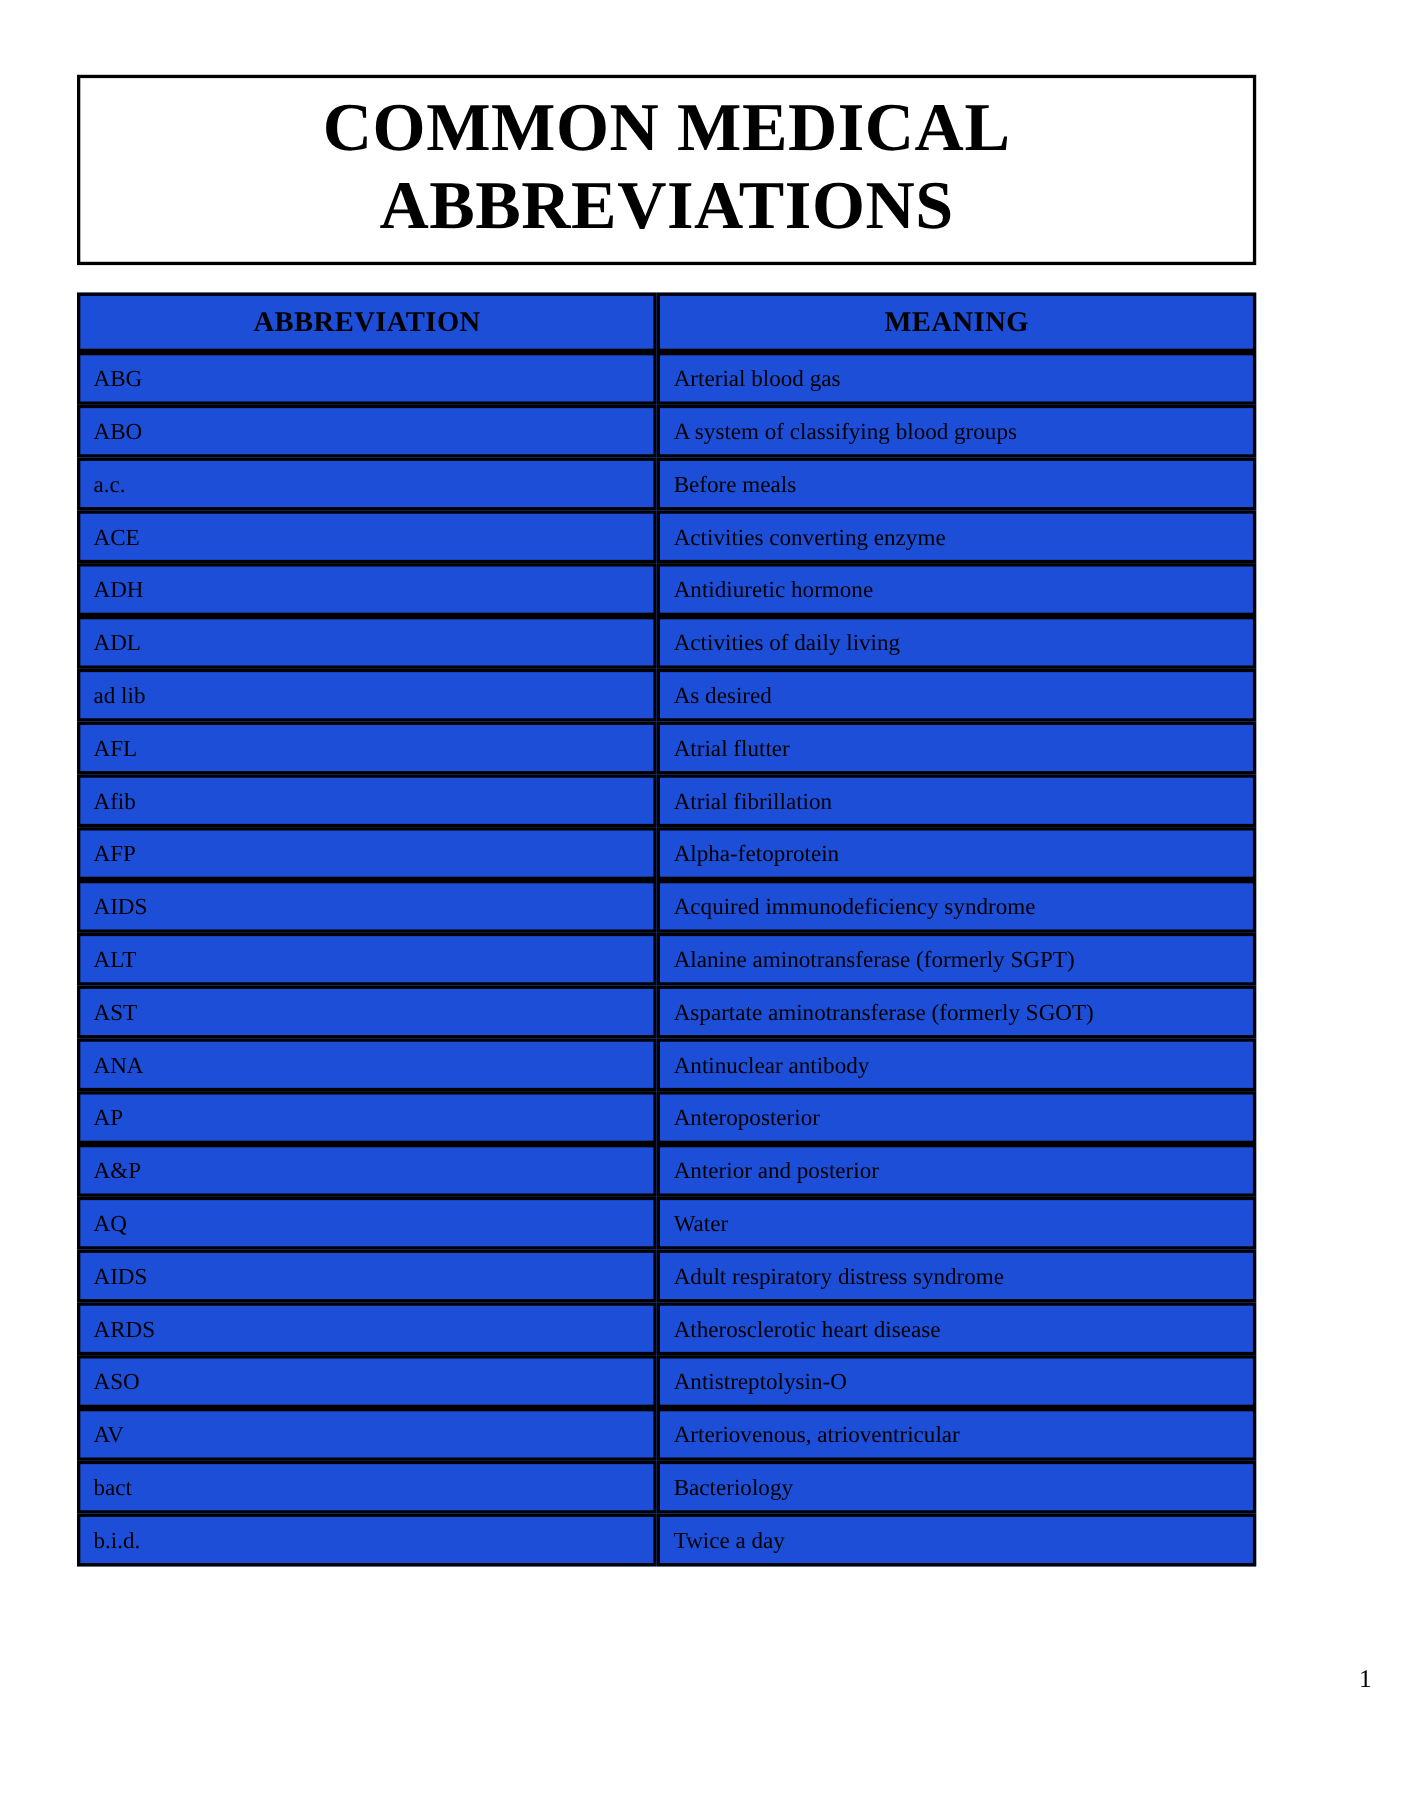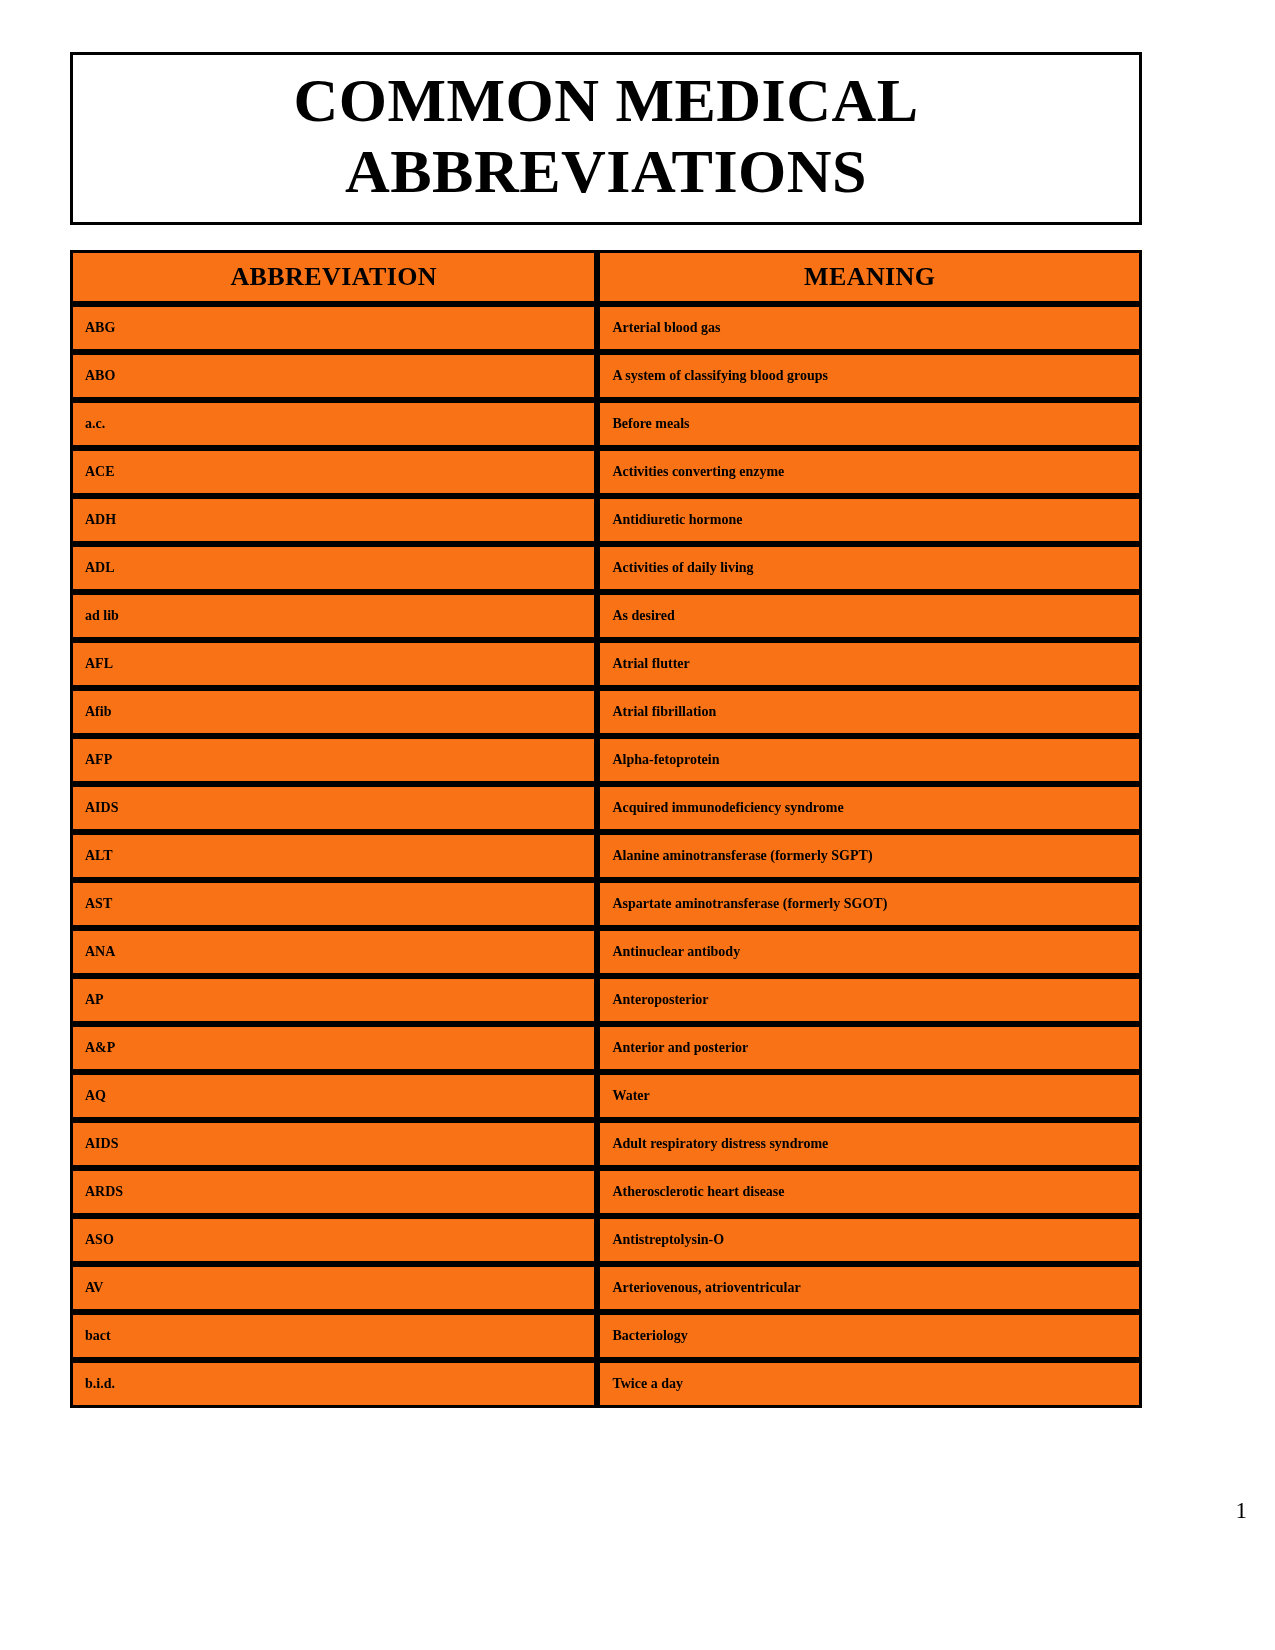--- a/index.html
+++ b/index.html
@@ -12,21 +12,21 @@
     height: 1650px;
     font-family: "Liberation Serif", "DejaVu Serif", serif;
     color: #000000;
     position: relative;
     overflow: hidden;
   }
 
   .page {
     position: absolute;
     left: 0;
-    top: 0;
+    top: 16px;
     width: 1275px;
     height: 1426px;
   }
 
   
   .title-box {
     position: absolute;
     left: 70px;
     top: 52px;
     width: 1072px;   
@@ -56,37 +56,37 @@
     background: #fff;
   }
   .abbr-table col.c-abbr { width: 49.2%; }
   .abbr-table col.c-mean { width: 50.8%; }
 
   .abbr-table th,
   .abbr-table td {
     border: 3px solid #000;
     box-sizing: border-box;
     vertical-align: middle;
-    background: #f97316;
+    background: #1d4ed8;
   }
 
   .abbr-table th {
     height: 54px;
     text-align: center;
     font-weight: bold;
     font-size: 26px;
     letter-spacing: 0.4px;
     padding: 2px 6px;
   }
 
   .abbr-table td {
     height: 48px;
     text-align: left;
-    font-weight: bold;
-    font-size: 14px;
+    font-weight: normal;
+    font-size: 21px;
     padding: 2px 10px 2px 12px;
     white-space: nowrap;
   }
 
   
   .page-number {
     position: absolute;
     right: 28px;
     top: 1498px;
     font-size: 23px;

